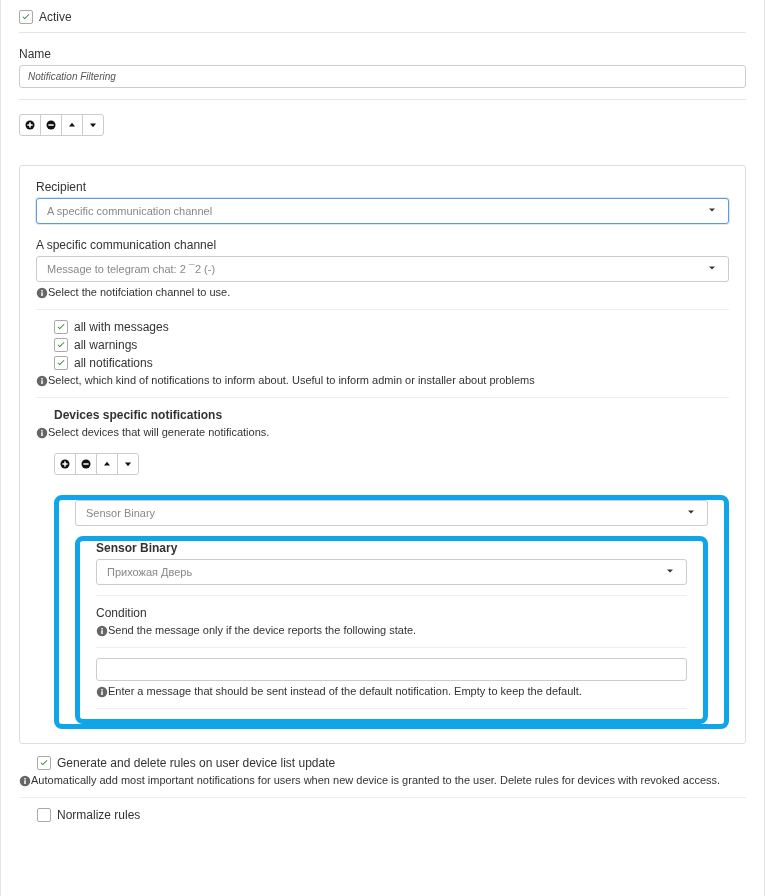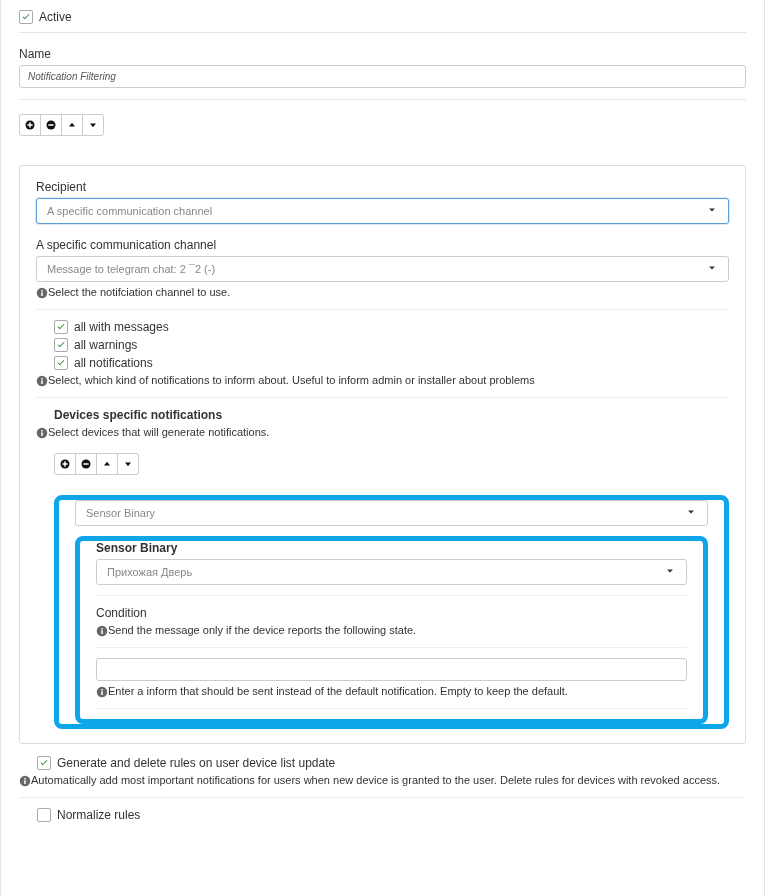--- a/index.html
+++ b/index.html
@@ -348,21 +348,21 @@
 
           <input type="text" value="" style="">
           <div class="helptext">
             <span class="info-icon">
               <svg viewBox="0 0 16 16">
                   <circle cx="8" cy="8" r="7"></circle>
                   <rect x="7" y="7" width="2" height="5" fill="#fff"></rect>
                   <rect x="7" y="4" width="2" height="2" fill="#fff"></rect>
                 </svg>
             </span>
-            <span>Enter a inform that should be sent instead of the default notification. Empty to keep the default.</span>
+            <span>Enter a message that should be sent instead of the default notification. Empty to keep the default.</span>
           </div>
           <hr class="thin-hr">
         </div>
       </div>
     </div>
   </div>
 
   
   <div class="checkbox-row indent">
     <span class="checkbox checked">

